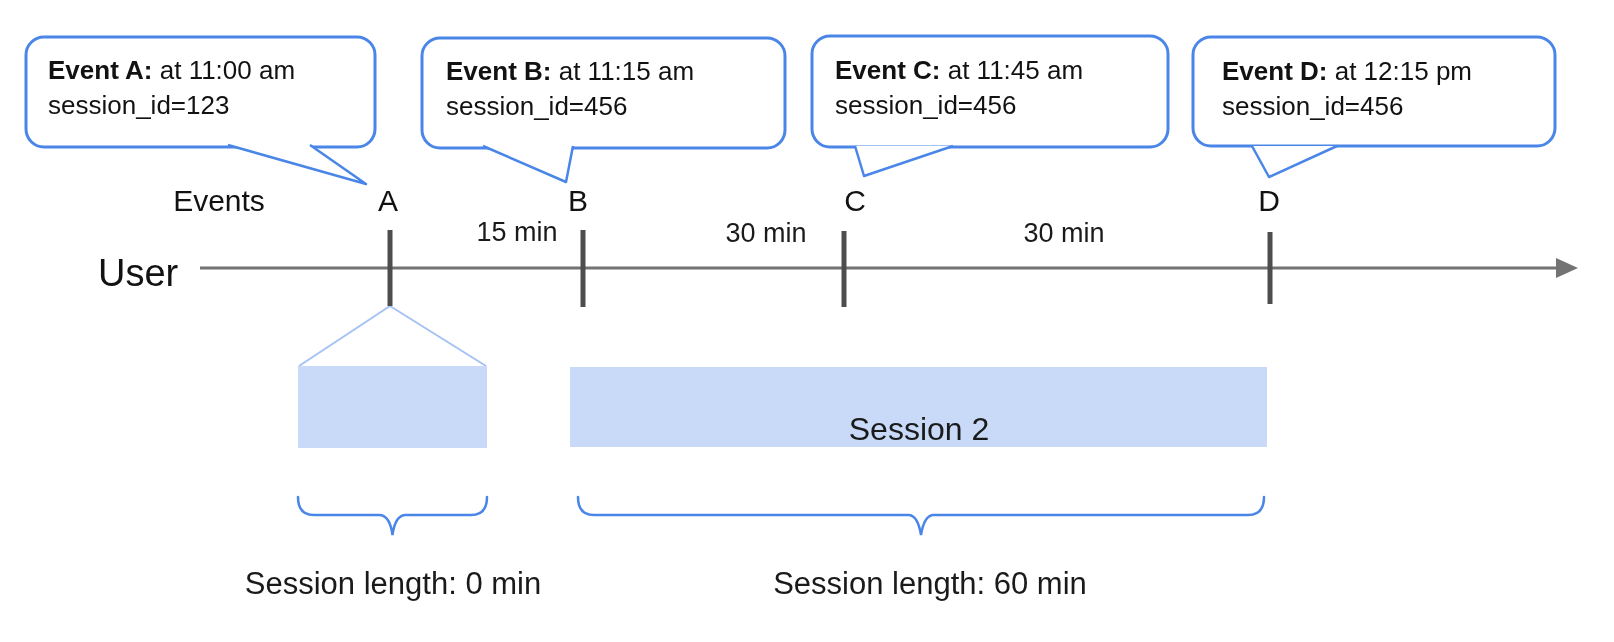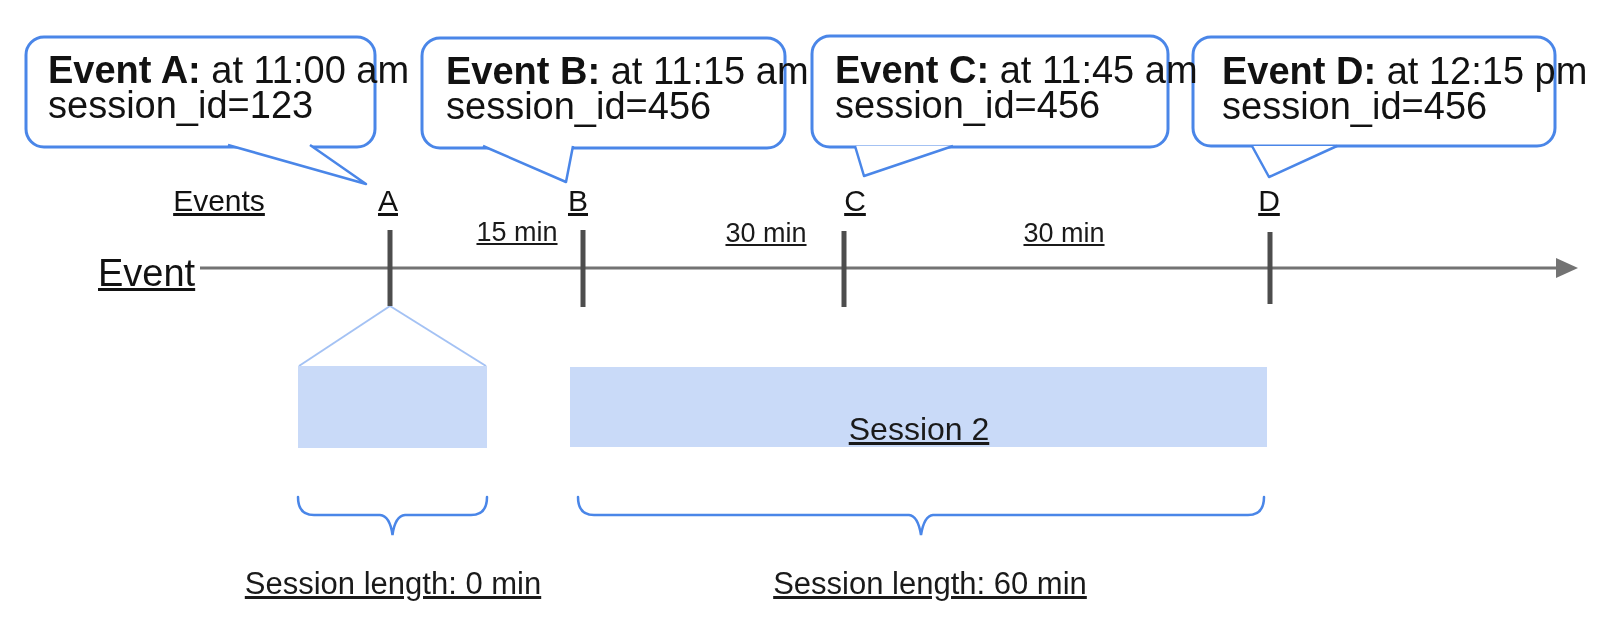--- a/index.html
+++ b/index.html
@@ -5,23 +5,23 @@
   html,body{margin:0;padding:0;background:#fff;}
   .stage{
     position:relative;
     width:1614px;height:642px;
     background:#ffffff;
     font-family:"Liberation Sans","DejaVu Sans",sans-serif;
     color:#121212;
     overflow:hidden;
   }
   .stage svg{position:absolute;left:0;top:0;}
-  .t{position:absolute;white-space:nowrap;line-height:1.15;text-decoration:underline;}
+  .t{position:absolute;white-space:nowrap;line-height:1.15;}
   .ctr{transform:translateX(-50%);}
-  .bubble-text{position:absolute;font-size:38px;line-height:35px;}
+  .bubble-text{position:absolute;font-size:26px;line-height:35px;}
   .mark{font-size:30px;}
   .interval{font-size:27px;color:#1a1a1a;margin-left:44px;}
   .user{font-size:38px;}
   .events{font-size:30px;}
   .session-label{font-size:32px;color:#1a1a1a;}
   .length-label{font-size:31px;color:#1a1a1a;}
 </style>
 </head>
 <body>
 
@@ -73,21 +73,21 @@
     <div><b>Event D:</b><span> at 12:15 pm</span></div>
     <div>session_id=456</div>
   </div>
 
   <div class="t events ctr" style="left:219px;top:184px;">Events</div>
   <div class="t mark ctr" style="left:388px;top:184px;">A</div>
   <div class="t mark ctr" style="left:578px;top:184px;">B</div>
   <div class="t mark ctr" style="left:855px;top:184px;">C</div>
   <div class="t mark ctr" style="left:1269px;top:184px;">D</div>
 
-  <div class="t user" style="left:98px;top:252px;">Event</div>
+  <div class="t user" style="left:98px;top:252px;">User</div>
 
   <div class="t interval ctr" style="left:473px;top:217px;">15 min</div>
   <div class="t interval ctr" style="left:722px;top:218px;">30 min</div>
   <div class="t interval ctr" style="left:1020px;top:218px;">30 min</div>
 
   <div class="t session-label ctr" style="left:919px;top:391px;margin-top:20px;">Session 2</div>
 
   <div class="t length-label ctr" style="left:393px;top:566px;">Session length: 0 min</div>
   <div class="t length-label ctr" style="left:930px;top:566px;">Session length: 60 min</div>
 

